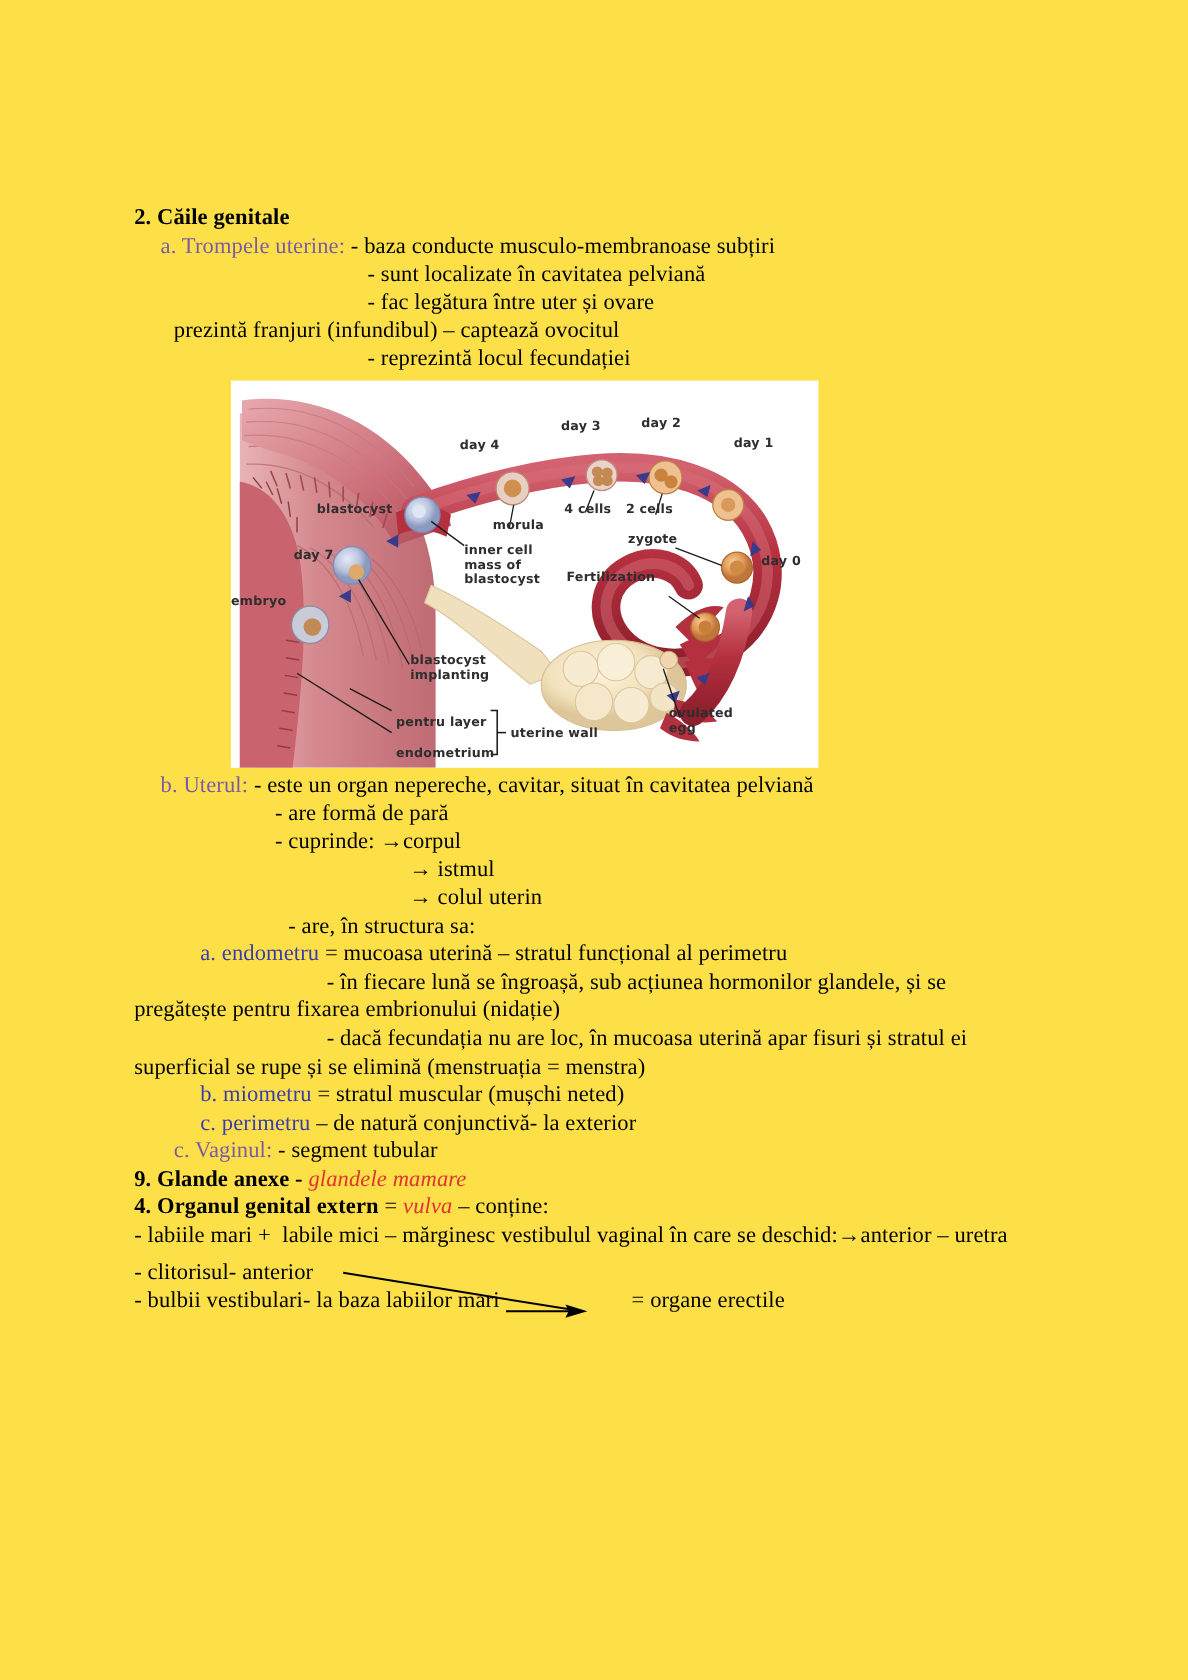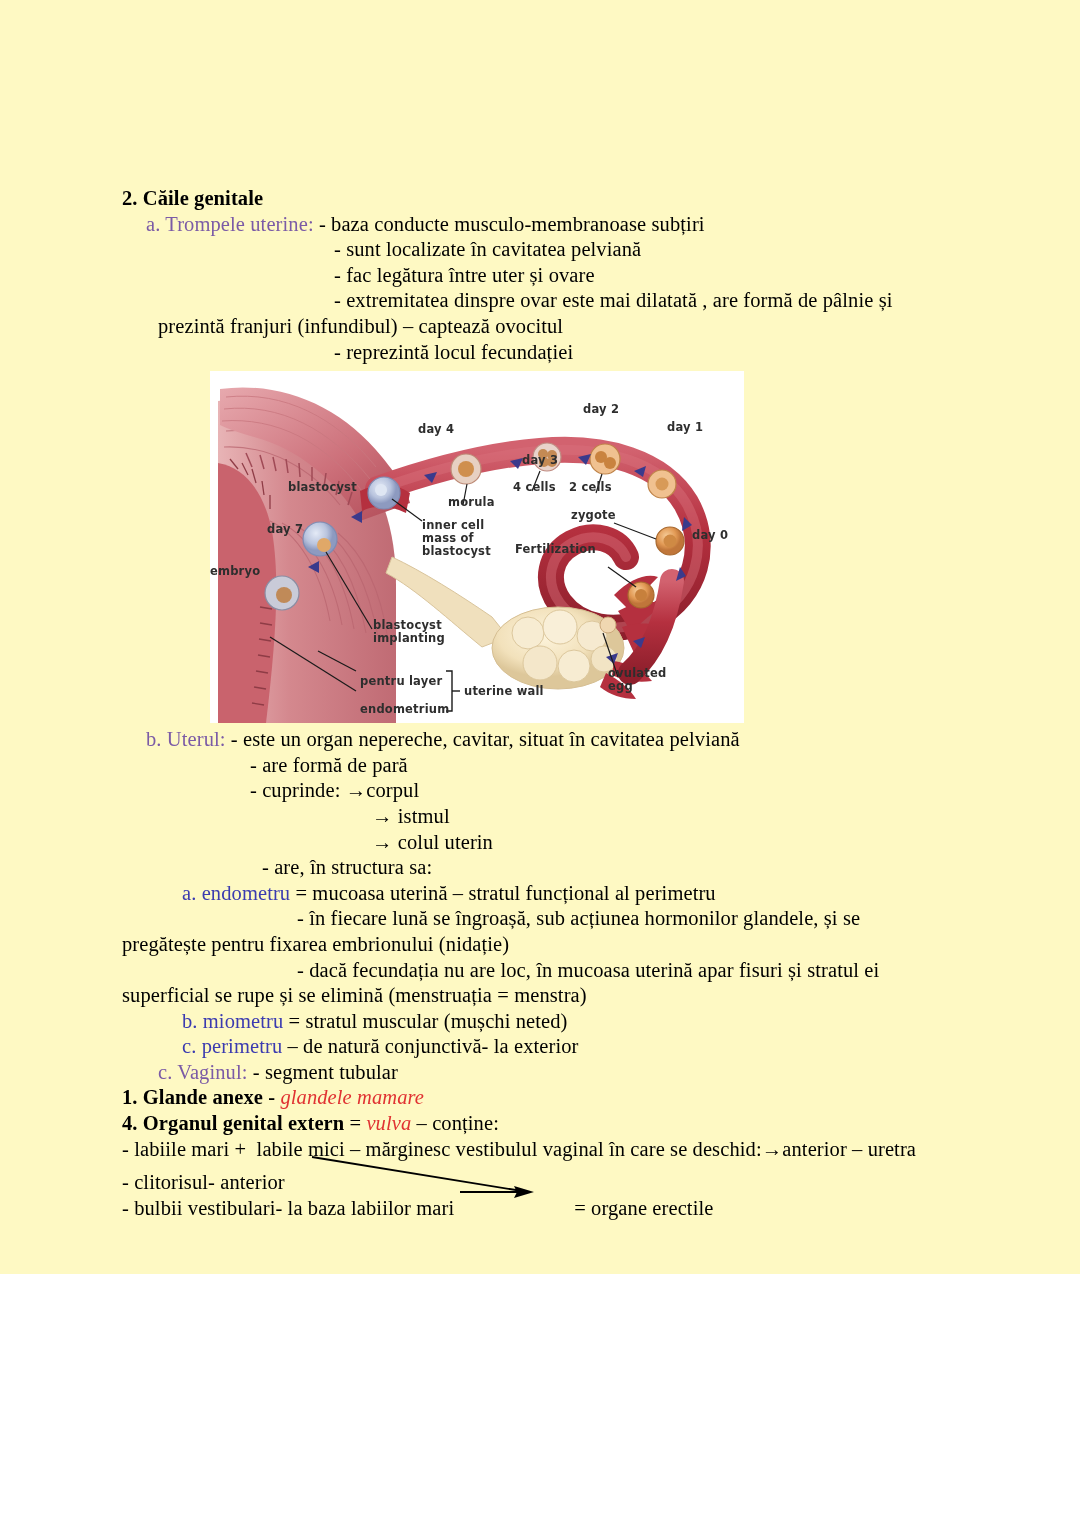--- a/index.html
+++ b/index.html
@@ -12,22 +12,22 @@
     height: 1527px;
     position: relative;
     font-family: "Liberation Serif", "DejaVu Serif", serif;
     color: #000000;
     overflow: hidden;
   }
   .page {
     position: absolute;
     left: 0; top: 0;
     width: 1080px;
-    height: 1274px;
-    background: #fef9c3;
+    height: 1527px;
+    background: #fde047;
   }
   .content {
     position: absolute;
     left: 122px;
     top: 186px;
     width: 840px;
   }
   .line {
     font-size: 20.5px;
     line-height: 25.6px;
@@ -89,21 +89,20 @@
 
 <div class="page">
 
   <div class="content">
 
     <div class="line bold"><span>2. Căile genitale</span></div>
 
     <div class="line ind-1"><span class="purple">a. Trompele uterine:</span><span> - baza conducte musculo-membranoase subțiri</span></div>
     <div class="line ind-3">- sunt localizate în cavitatea pelviană</div>
     <div class="line ind-3">- fac legătura între uter și ovare</div>
-    <div class="line ind-3">- extremitatea dinspre ovar este mai dilatată , are formă de pâlnie și</div>
     <div class="line ind-9">prezintă franjuri (infundibul) – captează ovocitul</div>
     <div class="line ind-3">- reprezintă locul fecundației</div>
 
     <div class="figure-wrap">
       <div class="figure">
         <svg class="fig-svg" viewBox="0 0 534 352">
           <defs>
             <linearGradient id="tubeG" x1="0" y1="0" x2="0" y2="1">
               <stop offset="0%" stop-color="#d2626f"></stop>
               <stop offset="45%" stop-color="#b5303f"></stop>
@@ -275,21 +274,21 @@
             <path d="M108 280 L146 300"></path>
           </g>
 
           <g stroke="#1a1a1a" stroke-width="1.4" fill="none">
             <path d="M236 300 L242 300 L242 340 L236 340"></path>
             <path d="M242 320 L250 320"></path>
           </g>
         </svg>
 
         <div class="fig-label" style="left:208px; top:52px;">day 4</div>
-        <div class="fig-label" style="left:312px; top:35px;margin-top:48px;">day 3</div>
+        <div class="fig-label" style="left:300px; top:35px;">day 3</div>
         <div class="fig-label" style="left:373px; top:32px;">day 2</div>
         <div class="fig-label" style="left:457px; top:50px;">day 1</div>
         <div class="fig-label" style="left:482px; top:158px;">day 0</div>
         <div class="fig-label" style="left:57px; top:152px;">day 7</div>
         <div class="fig-label" style="left:78px; top:110px;">blastocyst</div>
         <div class="fig-label" style="left:0px; top:194px;">embryo</div>
         <div class="fig-label" style="left:238px; top:125px;">morula</div>
         <div class="fig-label" style="left:303px; top:110px;">4 cells</div>
         <div class="fig-label" style="left:359px; top:110px;">2 cells</div>
         <div class="fig-label" style="left:361px; top:138px;">zygote</div>
@@ -318,21 +317,21 @@
     <div class="line ind-6">- în fiecare lună se îngroașă, sub acțiunea hormonilor glandele, și se</div>
     <div class="line">pregătește pentru fixarea embrionului (nidație)</div>
     <div class="line ind-6">- dacă fecundația nu are loc, în mucoasa uterină apar fisuri și stratul ei</div>
     <div class="line">superficial se rupe și se elimină (menstruația = menstra)</div>
 
     <div class="line ind-2"><span class="navy">b. miometru</span><span> = stratul muscular (mușchi neted)</span></div>
     <div class="line ind-2"><span class="navy">c. perimetru</span><span> – de natură conjunctivă- la exterior</span></div>
 
     <div class="line ind-9"><span class="purple">c. Vaginul:</span><span> - segment tubular</span></div>
 
-    <div class="line"><span class="bold">1. Glande anexe - </span><span class="red ital">glandele mamare</span></div>
+    <div class="line"><span class="bold">9. Glande anexe - </span><span class="red ital">glandele mamare</span></div>
 
     <div class="line"><span class="bold">4. Organul genital extern</span><span> = </span><span class="red ital">vulva</span><span> – conține:</span></div>
 
     <div class="line">- labiile mari +  labile mici – mărginesc vestibulul vaginal în care se deschid:→anterior – uretra</div>
     <div class="line" style="height:8px;"></div>
     <div class="line">- clitorisul- anterior</div>
     <div class="line"><span>- bulbii vestibulari- la baza labiilor mari</span><span style="display:inline-block;width:120px;"></span><span>= organe erectile</span></div>
 
   </div>
 

